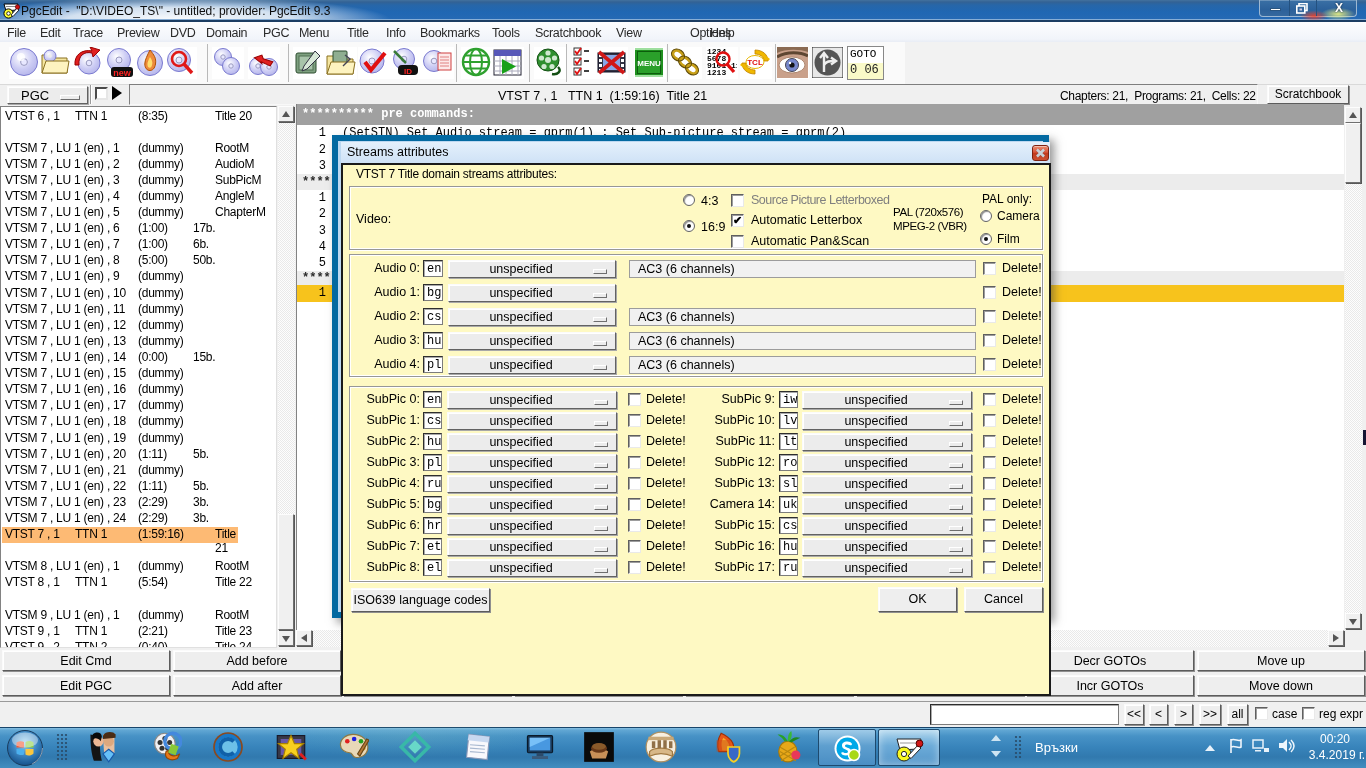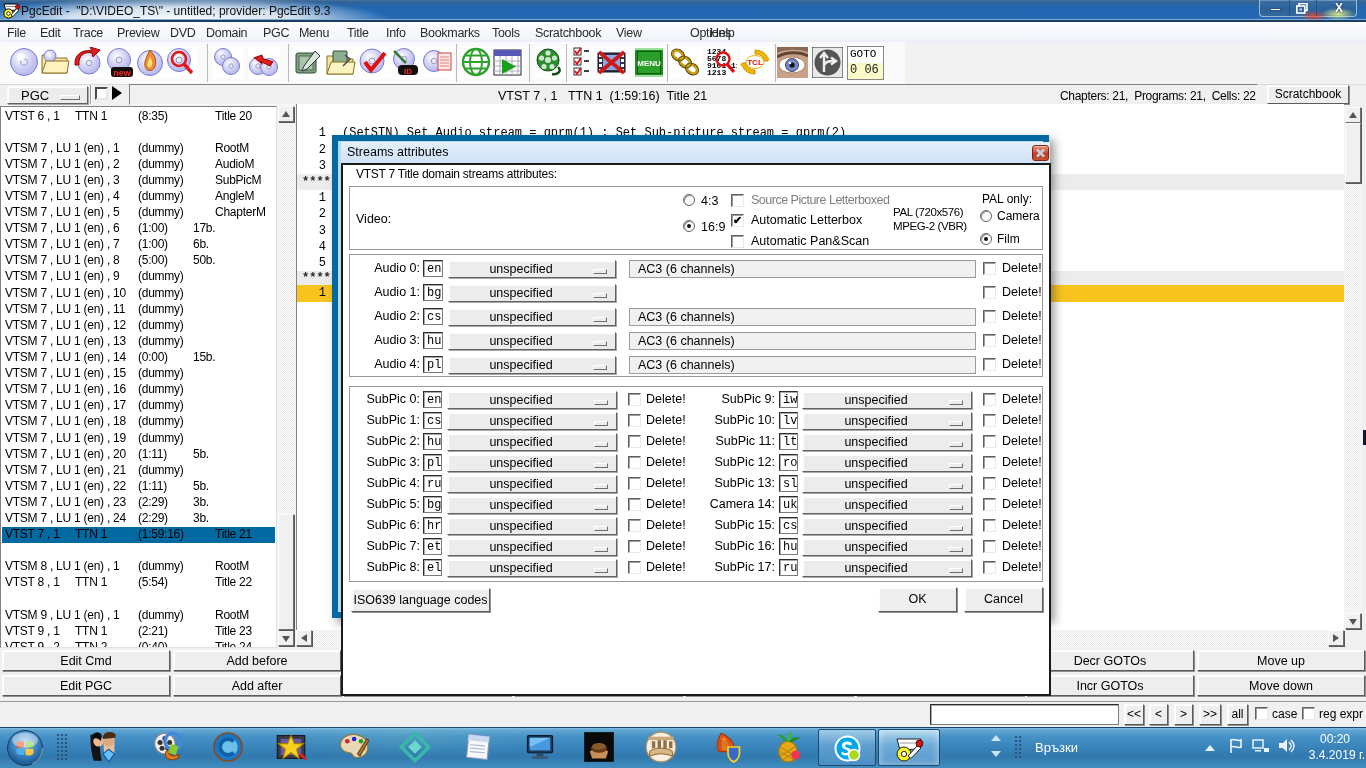--- a/index.html
+++ b/index.html
@@ -435,21 +435,21 @@
 <div class="ab" style="left:1px;top:388px;width:273px;height:16px;">
 <span class="ab" style="left:3px">VTSM 7 , LU 1 (en) , 23</span>
 <span class="ab" style="left:136px">(2:29)</span>
 <span class="ab" style="left:191px">3b.</span>
 </div>
 <div class="ab" style="left:1px;top:404px;width:273px;height:16px;">
 <span class="ab" style="left:3px">VTSM 7 , LU 1 (en) , 24</span>
 <span class="ab" style="left:136px">(2:29)</span>
 <span class="ab" style="left:191px">3b.</span>
 </div>
-<div class="ab" style="left:1px;top:420px;width:273px;height:16px;background:#0369a1;padding-left:34px;">
+<div class="ab" style="left:1px;top:420px;width:236px;height:16px;background:#fdba74;padding-left:34px;">
 <span class="ab" style="left:3px">VTST 7 , 1</span>
 <span class="ab" style="left:73px">TTN 1</span>
 <span class="ab" style="left:136px">(1:59:16)</span>
 <span class="ab" style="left:213px">Title 21</span>
 </div>
 <div class="ab" style="left:1px;top:452px;width:273px;height:16px;">
 <span class="ab" style="left:3px">VTSM 8 , LU 1 (en) , 1</span>
 <span class="ab" style="left:136px">(dummy)</span>
 <span class="ab" style="left:213px">RootM</span>
 </div>
@@ -478,20 +478,21 @@
 </div>
 </div>
 <div class="ab trough" style="left:278px;top:106px;width:17px;height:541px">
 <div class="ab sbtn" style="left:0;top:0;width:16px;height:16px"></div>
 <div class="ab arr" style="left:4px;top:5px;border-bottom:6px solid #555;border-left:4.5px solid transparent;border-right:4.5px solid transparent"></div>
 <div class="ab sbtn" style="left:0;top:524px;width:16px;height:16px"></div>
 <div class="ab arr" style="left:4px;top:530px;border-top:6px solid #555;border-left:4.5px solid transparent;border-right:4.5px solid transparent"></div>
 <div class="ab sbtn" style="left:0;top:408px;width:16px;height:116px"></div>
 </div>
 <div class="ab" style="left:296px;top:104px;width:1048px;height:526px;background:#fff;border-left:1px solid #828282;overflow:hidden">
+<div class="ab mono" style="left:0;top:0;width:1048px;height:21px;background:#a0a0a0;color:#fff;font-size:12px;font-weight:bold;padding:3px 0 0 5px">********** pre commands:</div>
 <div class="ab" style="left:0;top:21.3px;width:1048px;height:16.2px">
 <span class="ab mono" style="left:0;top:1px;width:29px;text-align:right;font-size:12px;color:#000">1</span>
 <span class="ab mono" style="left:45px;top:1px;font-size:12px;color:#000000;white-space:pre">(SetSTN) Set Audio stream = gprm(1) ; Set Sub-picture stream = gprm(2)</span>
 </div>
 <div class="ab" style="left:0;top:37.5px;width:1048px;height:16.2px">
 <span class="ab mono" style="left:0;top:1px;width:29px;text-align:right;font-size:12px;color:#000">2</span>
 <span class="ab mono" style="left:45px;top:1px;font-size:12px;color:#000;white-space:pre">(JumpSS) Jump to VMGM menu 28</span>
 </div>
 <div class="ab" style="left:0;top:53.7px;width:1048px;height:16.2px">
 <span class="ab mono" style="left:0;top:1px;width:29px;text-align:right;font-size:12px;color:#000">3</span>
@@ -764,21 +765,21 @@
 <div class="ab" style="left:332px;top:135px;width:717px;height:483px;background:#bdd8f1;border:6px solid #0369a1;box-shadow:5px 5px 9px rgba(60,60,60,.55)">
 <div class="ab" style="left:3px;top:1px;width:709px;height:21px;background:linear-gradient(180deg,#e4f0fc,#cfe2f6)">
 <div class="ab" style="left:6px;top:3px;font-size:12.5px;color:#000">Streams attributes</div>
 <div class="ab" style="left:691px;top:3px;width:17px;height:16px;border-radius:3px;background:linear-gradient(180deg,#eb8d6f,#d9543a 45%,#c03a1e 50%,#cc4f30);border:1px solid #7e2211;box-shadow:inset 0 1px 0 rgba(255,255,255,.45)">
 <svg width="15" height="14" viewBox="0 0 15 14">
           <path d="M4 3.5 L11 10.5 M11 3.5 L4 10.5" stroke="#fff" stroke-width="2.6"></path>
           <path d="M4 3.5 L11 10.5 M11 3.5 L4 10.5" stroke="#2a4a66" stroke-width="3.8" opacity=".25"></path>
         </svg>
 </div>
 </div>
-<div class="ab" style="left:3px;top:22px;width:710px;height:533px;background:#ffffff;border:2px solid #1a1a1a">
+<div class="ab" style="left:3px;top:22px;width:710px;height:533px;background:#fef9c3;border:2px solid #1a1a1a">
 <div class="ab" style="left:13px;top:2px;font-size:12px;letter-spacing:-0.25px;color:#000">VTST 7 Title domain streams attributes:</div>
 <div class="ab grp" style="left:6px;top:21px;width:694px;height:64px"></div>
 <div class="ab" style="left:13px;top:47px;font-size:12.5px">Video:</div>
 <div class="ab radio" style="left:340px;top:29px"></div>
 <div class="ab" style="left:358px;top:29px;font-size:12.5px">4:3</div>
 <div class="ab radio" style="left:340px;top:55px">
         <div class="ab rdot"></div>
       </div>
 <div class="ab" style="left:358px;top:55px;font-size:12.5px">16:9</div>
 <div class="ab cb" style="left:388px;top:29px;width:13px;height:13px"></div>

